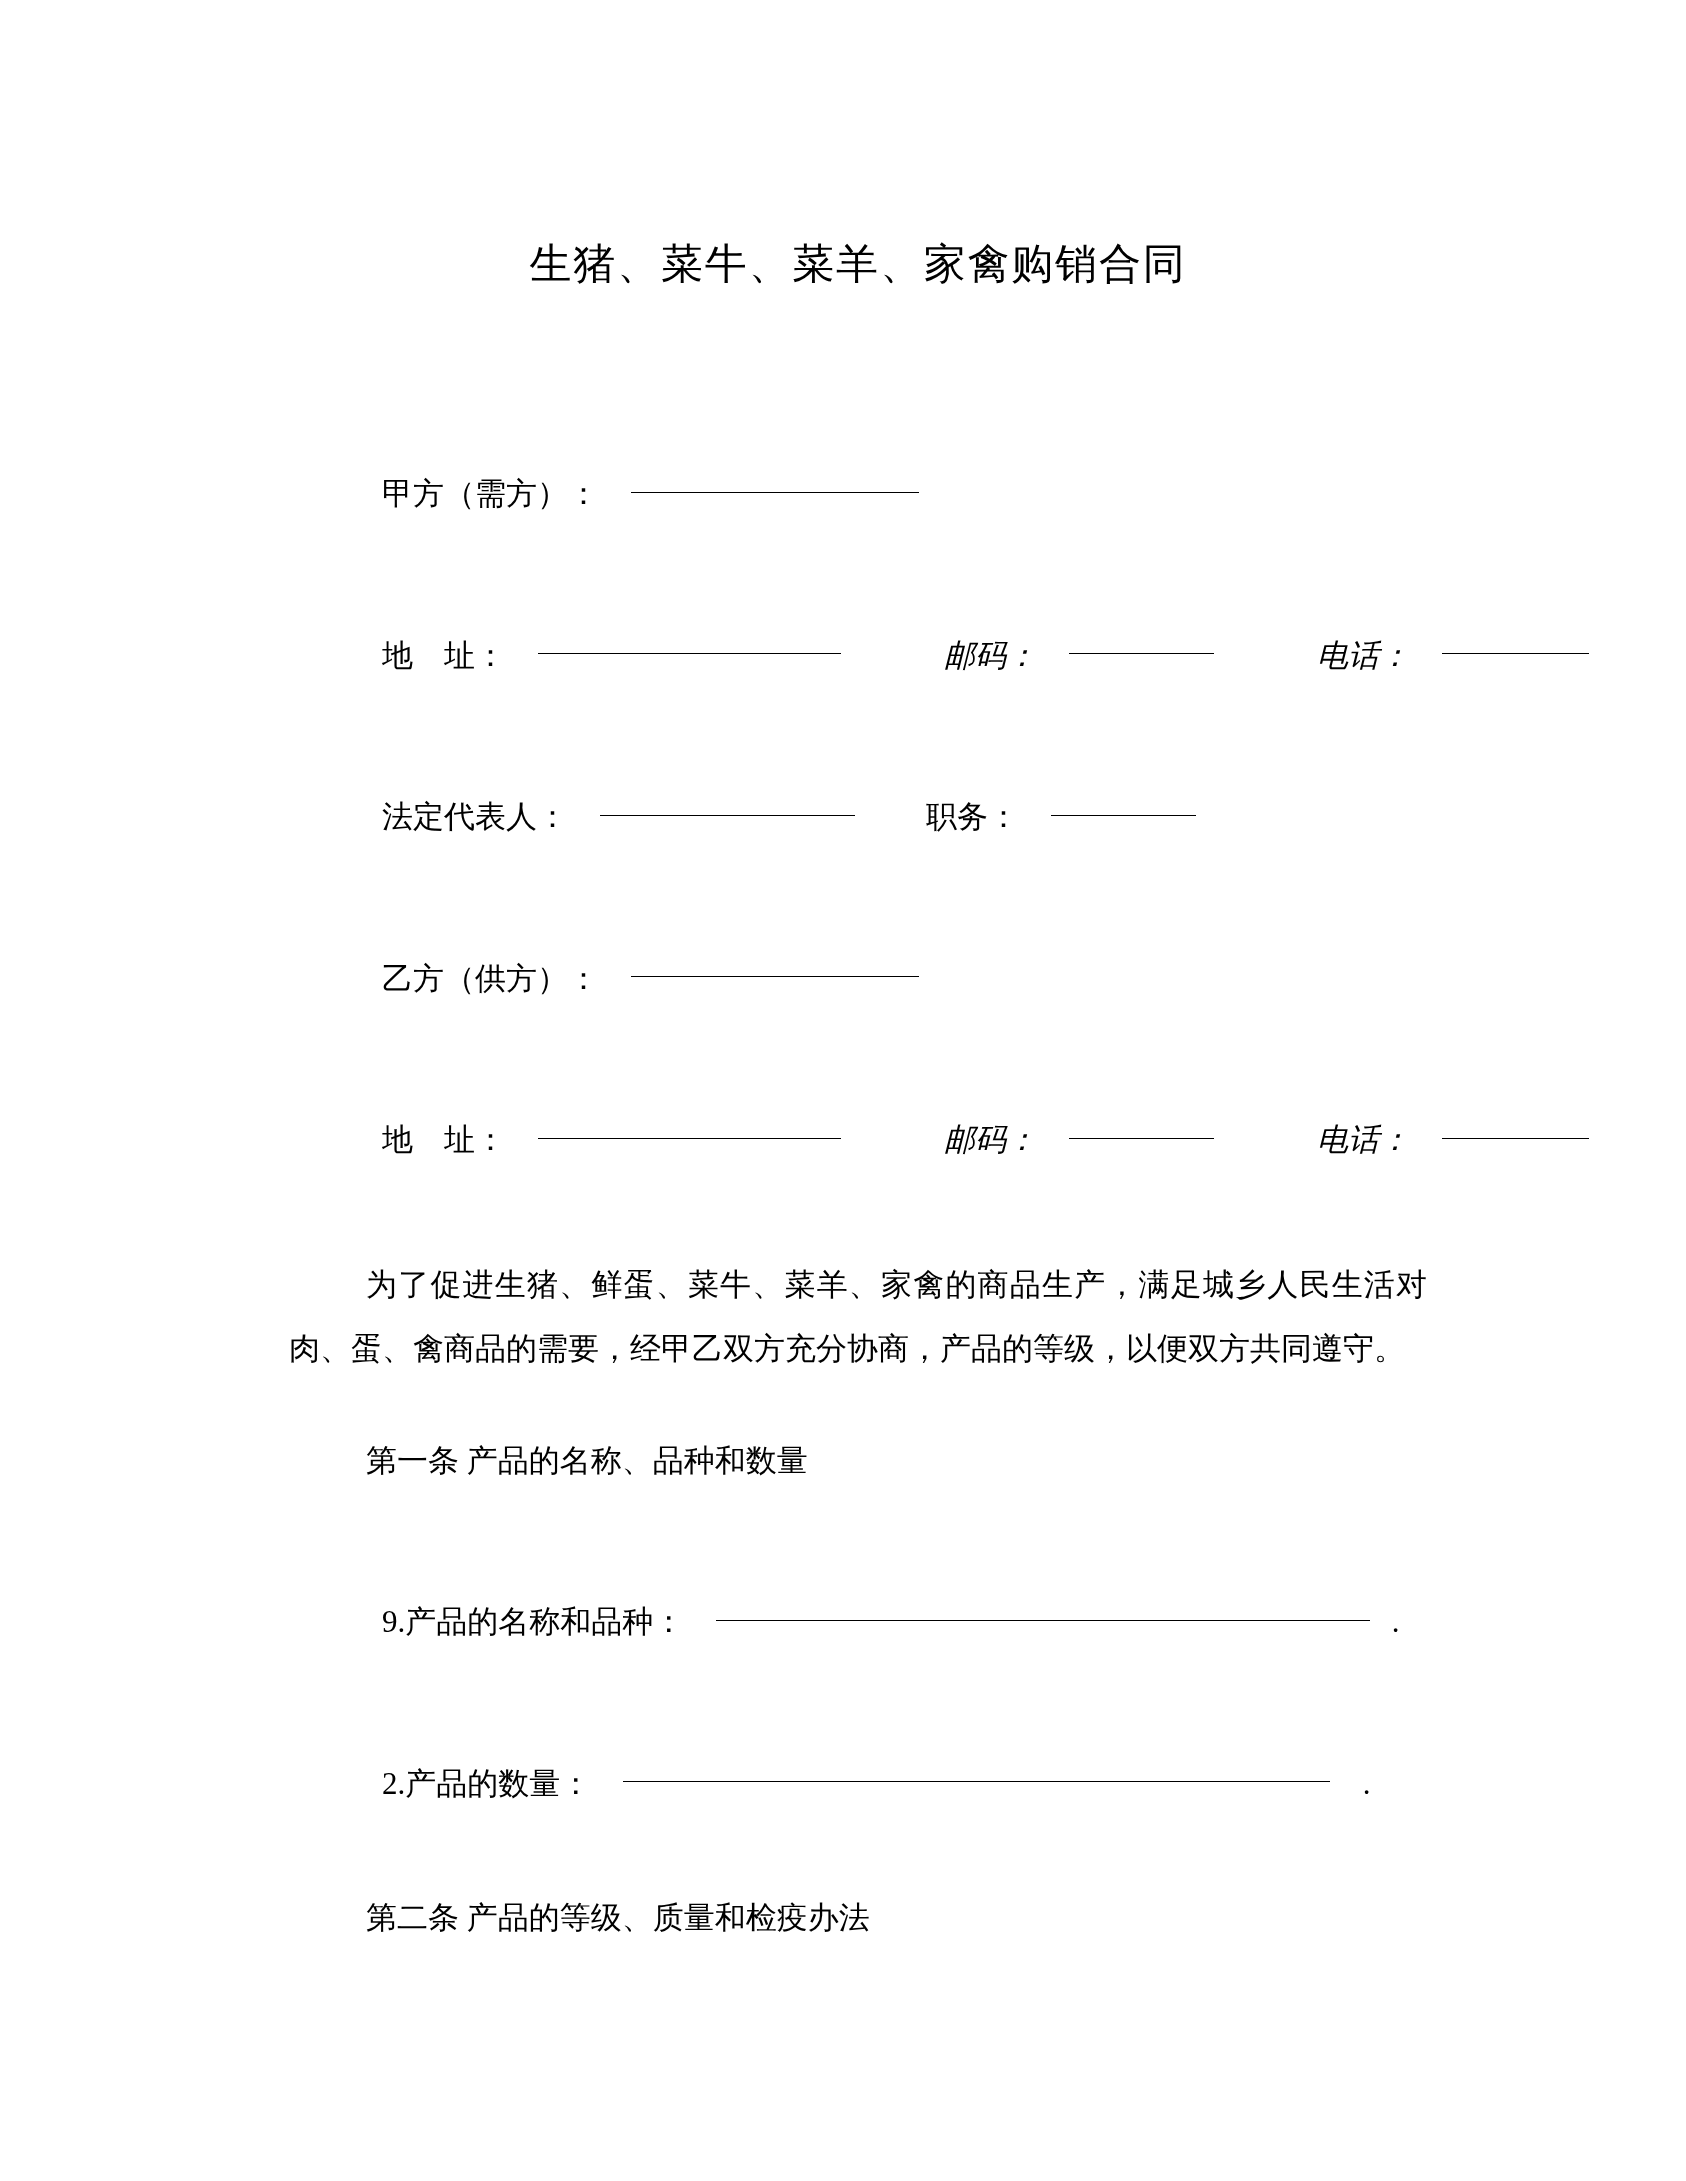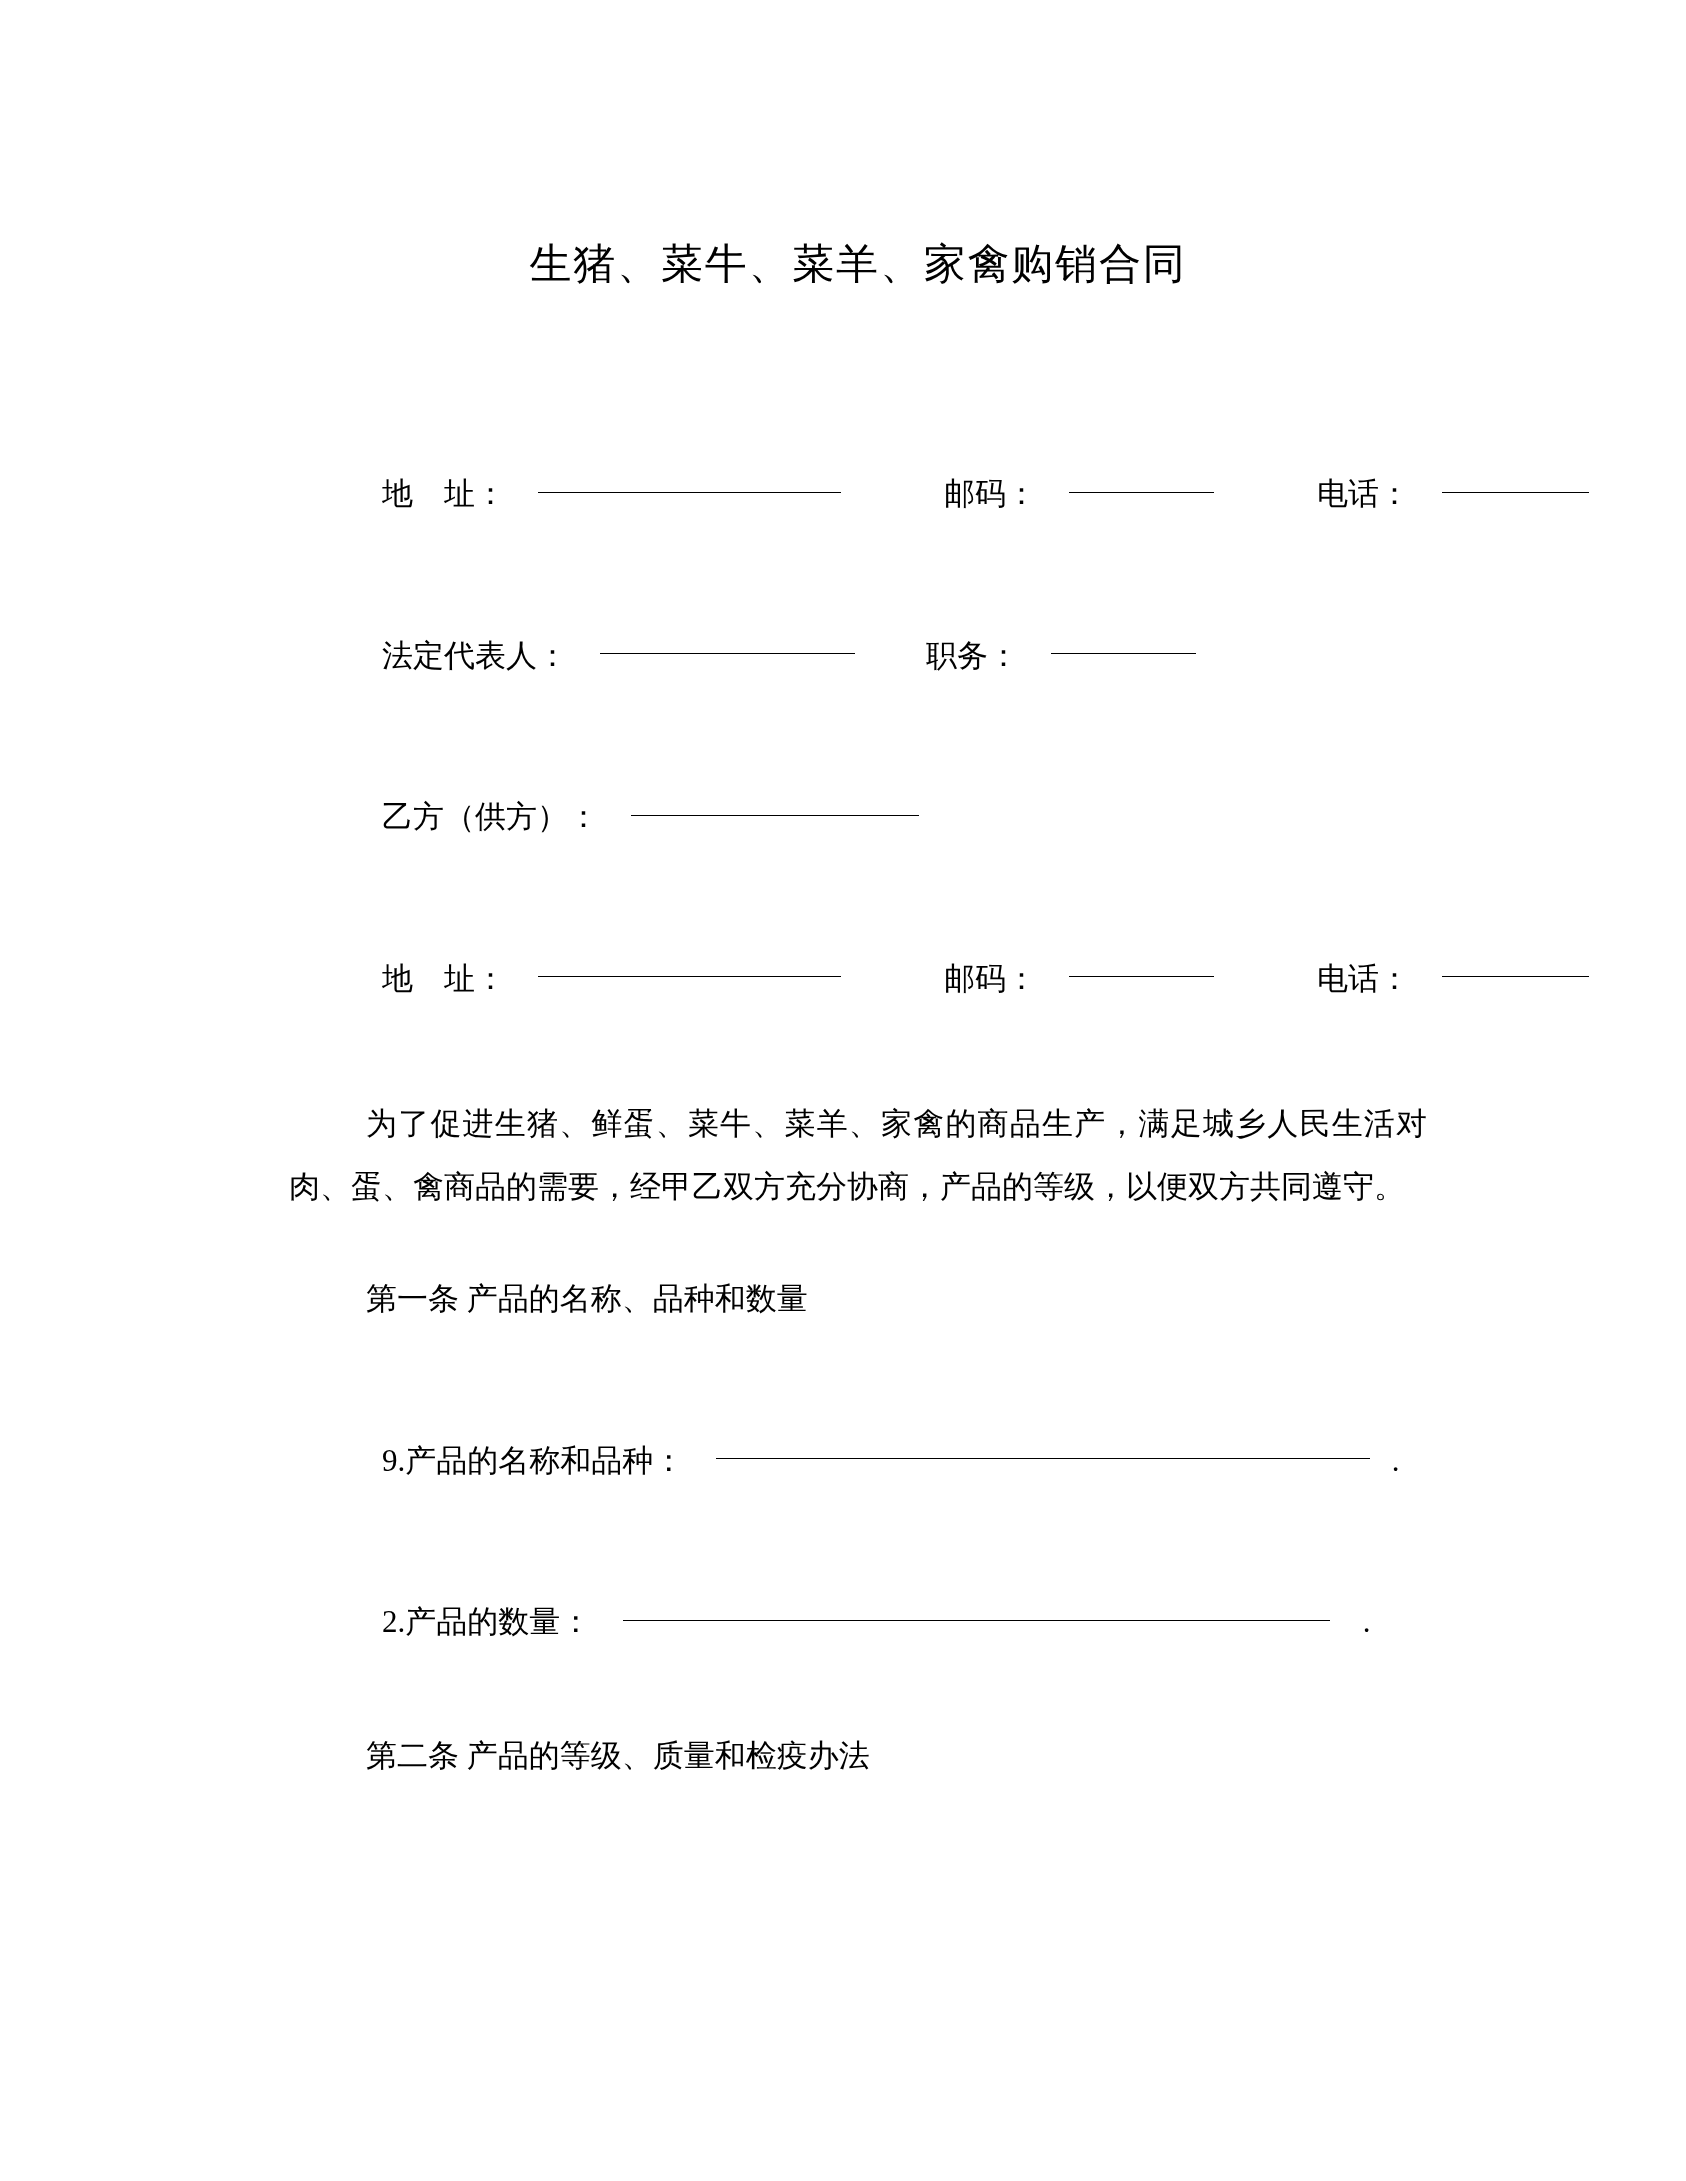--- a/index.html
+++ b/index.html
@@ -27,39 +27,42 @@
     margin-bottom: 92px;
     white-space: nowrap;
   }
   .indent { padding-left: 77px; }
   .blank {
     display: inline-block;
     border-bottom: 1.8px solid #000000;
     height: 1.0em;
     vertical-align: -4.6px;
   }
-  .gap-lg { margin-left: 87px; }
+  .gap-lg { margin-left: 87px; font-style: italic; }
   .gap-md { margin-left: 55px; font-family: Liberation Serif, serif; }
   .suffix { margin-left: 5.5px; }
   .suffix-sp { margin-left: 16.5px; }
   .para {
     line-height: 2.06;
     text-indent: 77px;
     text-align: justify;
     margin-bottom: 59px;
     white-space: normal;
   }
 </style>
 </head>
 <body>
 
 <div class="page">
 
   <div class="title">生猪、菜牛、菜羊、家禽购销合同</div>
 
+  <div class="row indent">
+    <span>甲方（需方）：</span><span class="blank" style="width:288px"></span>
+  </div>
 
   <div class="row indent">
     <span>地　址：</span><span class="blank" style="width:303px"></span><span class="gap-lg">邮码：</span><span class="blank" style="width:145px"></span><span class="gap-lg">电话：</span><span class="blank" style="width:147px"></span>
   </div>
 
   <div class="row indent">
     <span>法定代表人：</span><span class="blank" style="width:255px"></span><span class="gap-md">职务：</span><span class="blank" style="width:145px"></span>
   </div>
 
   <div class="row indent">

